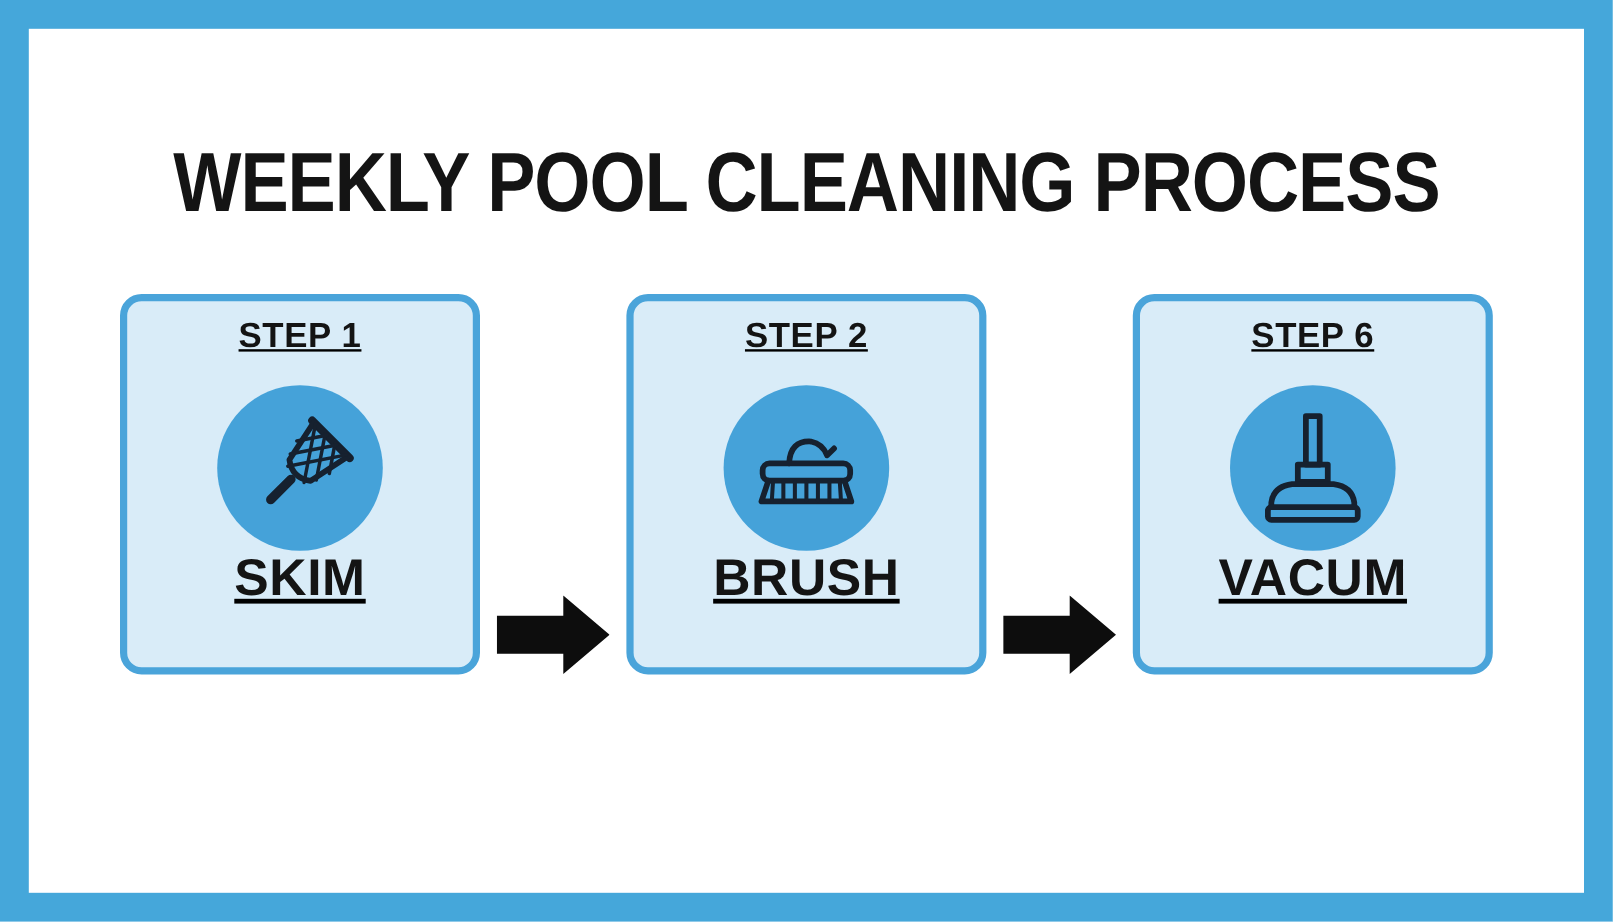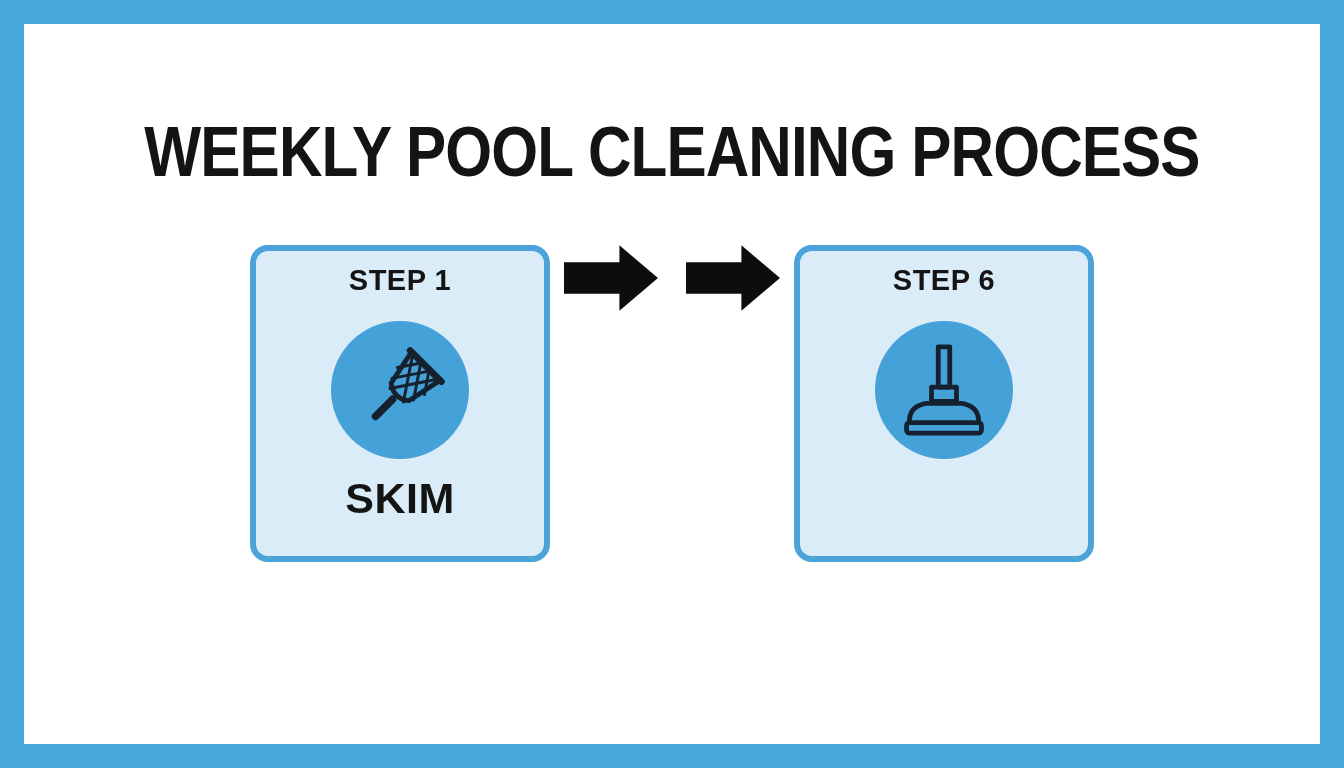--- a/index.html
+++ b/index.html
@@ -40,21 +40,22 @@
     white-space: nowrap;
   }
 
   .row {
     position: absolute;
     top: 221px;
     left: 0;
     width: 1296px;
     display: flex;
     justify-content: center;
-    align-items: flex-start;
+    align-items: flex-end;
+    text-decoration: underline;
   }
 
   .card {
     width: 300px;
     height: 317px;
     background: var(--card-bg);
     border: 6px solid var(--card-border);
     border-radius: 18px;
     display: flex;
     flex-direction: column;
@@ -78,21 +79,20 @@
     background: var(--circle);
     display: flex;
     align-items: center;
     justify-content: center;
   }
 
   .circle svg { width: 96px; height: 96px; }
   .circle svg * { stroke: var(--icon-stroke); }
 
   .step-name {
-    margin-top: 16px;
     font-size: 43px;
     line-height: 46px;
     font-weight: 800;
     letter-spacing: 0.5px;
     color: var(--text);
   }
 
   .arrow { margin: 0 14px; flex: 0 0 auto; display: block; }
   .arrow polygon { fill: var(--arrow); }
 </style>
@@ -124,31 +124,52 @@
           </g>
         </svg>
       </div>
       <div class="step-name">SKIM</div>
     </div>
 
     <svg class="arrow" viewBox="0 0 95 66" width="94" height="66">
       <polygon points="0,17 56,17 56,0 95,33 56,66 56,49 0,49"></polygon>
     </svg>
 
+    <div class="card">
+      <div class="step-label">STEP 2</div>
+      <div class="circle">
+        <svg viewBox="0 0 100 100" fill="none" stroke-linecap="round" stroke-linejoin="round">
+          <path d="M35,46 Q36,26 54,27 Q64,29 68,39 L74,33" stroke-width="5"></path>
+          <rect x="12" y="46" width="76" height="15" rx="6" stroke-width="5"></rect>
+          <path d="M17,61 L11,79 H89 L83,61" stroke-width="5"></path>
+          <g stroke-width="3.5">
+            <line x1="21" y1="62" x2="20" y2="78"></line>
+            <line x1="30" y1="62" x2="30" y2="78"></line>
+            <line x1="40" y1="62" x2="40" y2="78"></line>
+            <line x1="50" y1="62" x2="50" y2="78"></line>
+            <line x1="60" y1="62" x2="60" y2="78"></line>
+            <line x1="70" y1="62" x2="70" y2="78"></line>
+            <line x1="79" y1="62" x2="80" y2="78"></line>
+          </g>
+        </svg>
+      </div>
+      <div class="step-name">BRUSH</div>
+    </div>
 
     <svg class="arrow" viewBox="0 0 95 66" width="94" height="66">
       <polygon points="0,17 56,17 56,0 95,33 56,66 56,49 0,49"></polygon>
     </svg>
 
     <div class="card">
       <div class="step-label">STEP 6</div>
       <div class="circle">
         <svg viewBox="0 0 100 100" fill="none" stroke-linecap="round" stroke-linejoin="round">
           <rect x="44" y="5" width="12" height="42" stroke-width="5"></rect>
           <rect x="37" y="47" width="26" height="15" stroke-width="5"></rect>
           <path d="M14,84 L14,80 Q16,66 32,64 H68 Q84,66 86,80 L86,84" stroke-width="5"></path>
           <rect x="11" y="84" width="78" height="11" rx="3" stroke-width="5"></rect>
         </svg>
       </div>
+      <div class="step-name">VACUM</div>
     </div>
 
   </div>
 </div>
 
 </body></html>

